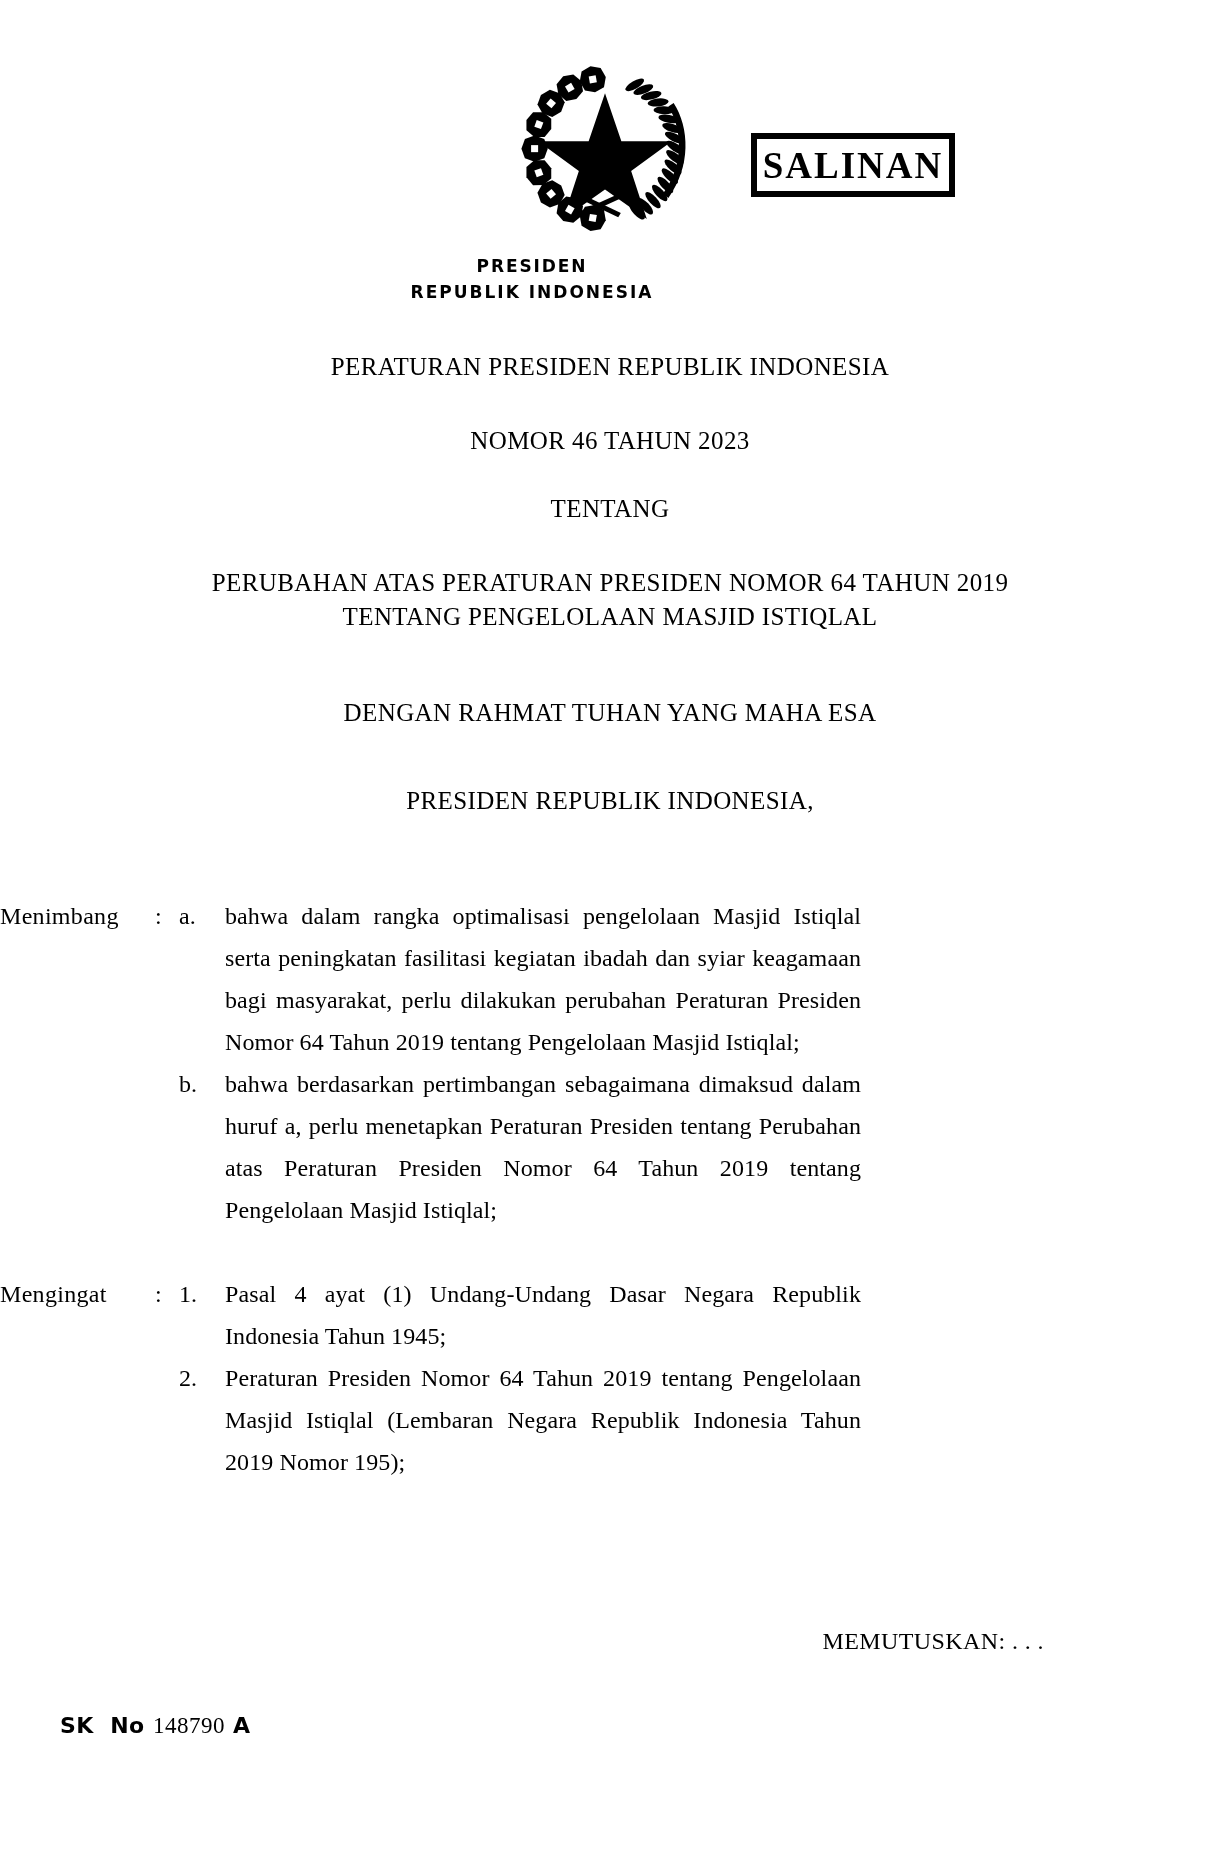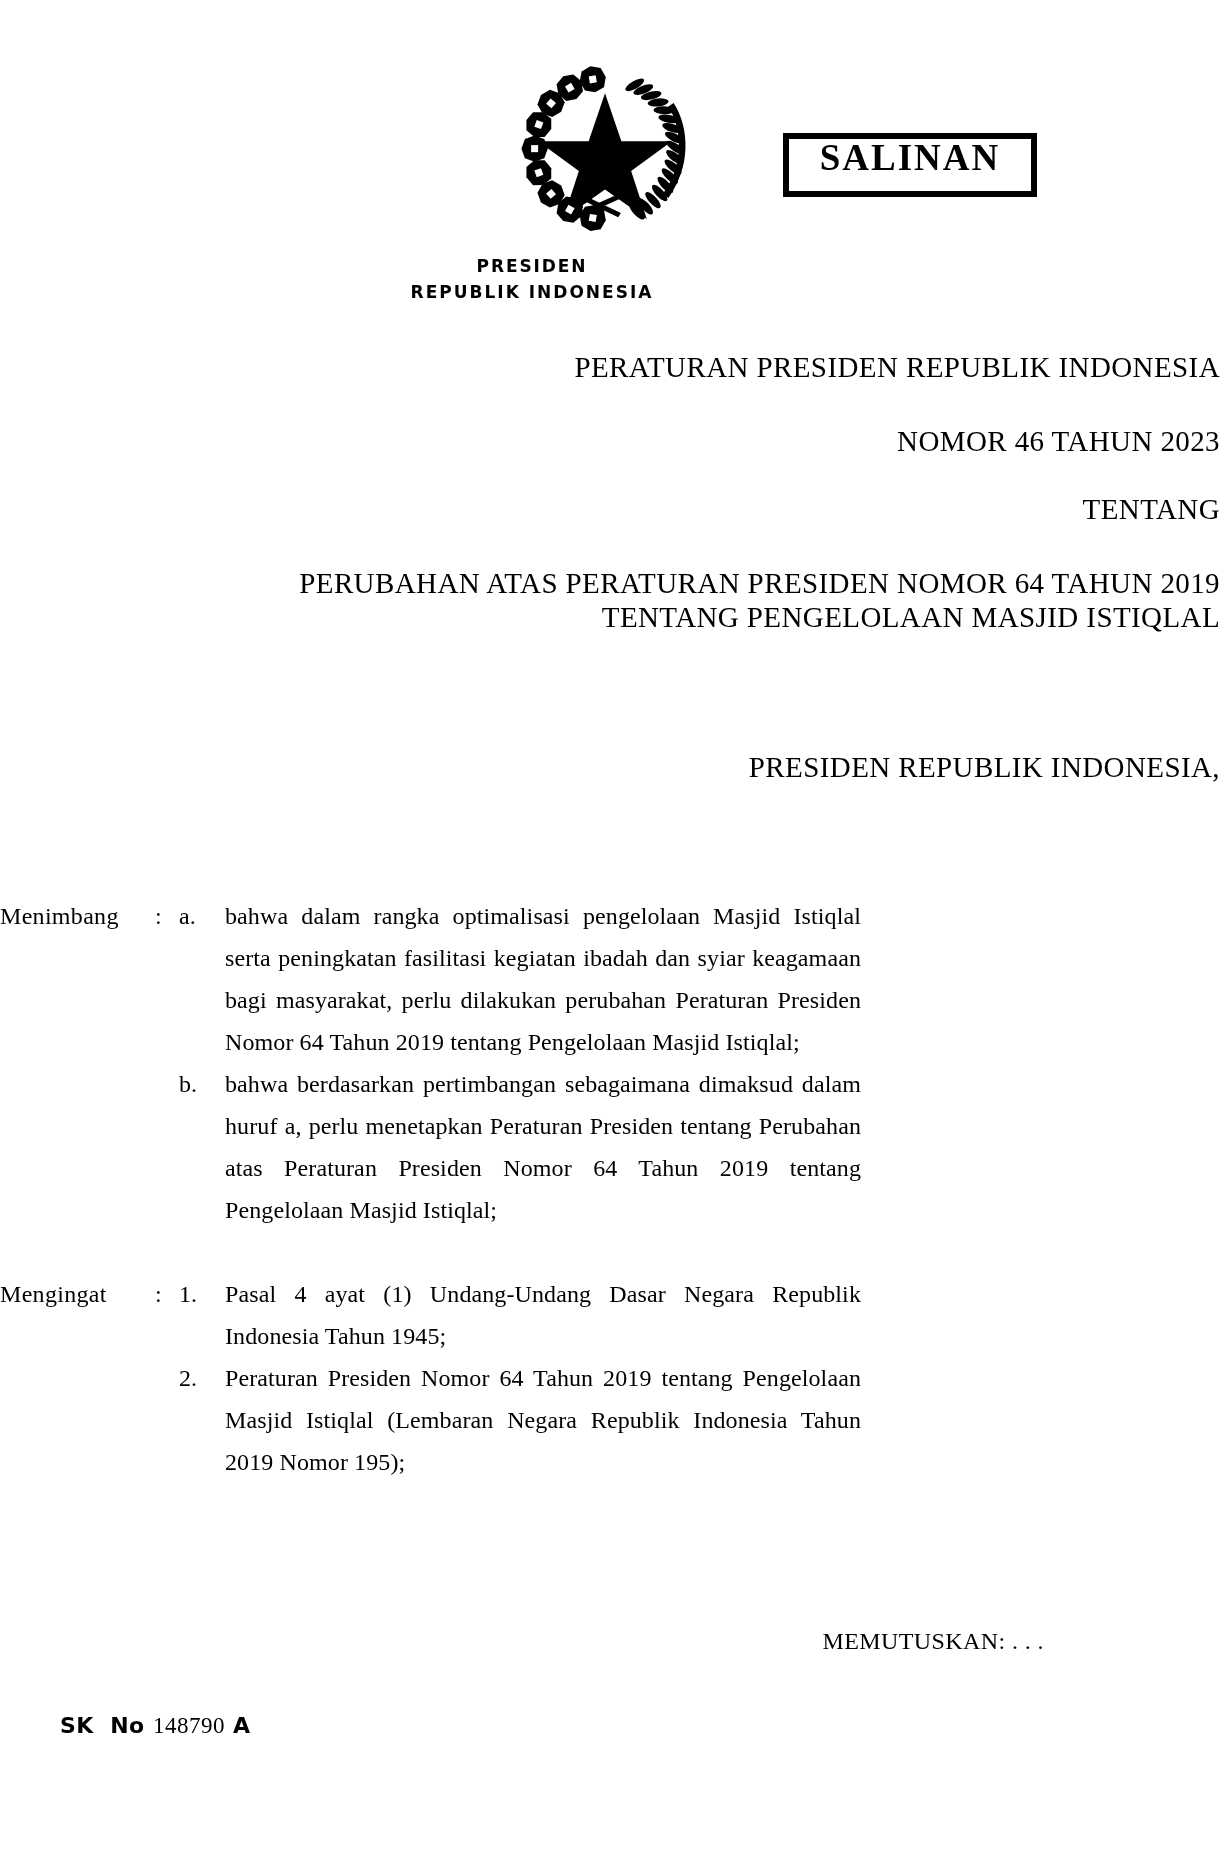--- a/index.html
+++ b/index.html
@@ -24,27 +24,28 @@
     left: 515px;
     top: 58px;
     width: 180px;
     height: 176px;
   }
   .emblem-wrap svg { display: block; width: 100%; height: 100%; }
 
   
   .salinan-box {
     position: absolute;
-    left: 783px;
+    left: 751px;
     top: 133px;
-    width: 254px;
+    width: 204px;
     height: 64px;
     border: 6px solid #000;
     box-sizing: border-box;
     display: flex;
+    align-items: center;
     justify-content: center;
   }
   .salinan-box .salinan-text {
     font-family: "Liberation Serif", "DejaVu Serif", serif;
     font-weight: bold;
     font-size: 37px;
     letter-spacing: 2px;
     line-height: 1;
     white-space: nowrap;
   }
@@ -66,25 +67,24 @@
 
   
   .title-block {
     position: absolute;
     left: 0;
     top: 350px;
     width: 1220px;
     text-align: center;
   }
   .title-line {
-    font-size: 29px;
+    font-size: 25px;
     line-height: 34px;
     letter-spacing: 0.4px;
     white-space: nowrap;
-    text-align: right;
   }
   .gap-34 { height: 34px; }
   .gap-40 { height: 40px; }
   .gap-54 { height: 54px; }
   .gap-62 { height: 62px; }
 
   
   .body-area {
     position: absolute;
     left: 0;
@@ -296,20 +296,21 @@
   <div class="title-block">
     <div class="title-line">PERATURAN PRESIDEN REPUBLIK INDONESIA</div>
     <div class="gap-40"></div>
     <div class="title-line">NOMOR 46 TAHUN 2023</div>
     <div class="gap-34"></div>
     <div class="title-line">TENTANG</div>
     <div class="gap-40"></div>
     <div class="title-line">PERUBAHAN ATAS PERATURAN PRESIDEN NOMOR 64 TAHUN 2019</div>
     <div class="title-line">TENTANG PENGELOLAAN MASJID ISTIQLAL</div>
     <div class="gap-62"></div>
+    <div class="title-line">DENGAN RAHMAT TUHAN YANG MAHA ESA</div>
     <div class="gap-54"></div>
     <div class="title-line">PRESIDEN REPUBLIK INDONESIA,</div>
   </div>
 
   <div class="body-area">
 
     <div class="clause-row">
       <div class="clause-label">
         <span class="label-text">Menimbang</span>
       </div>

